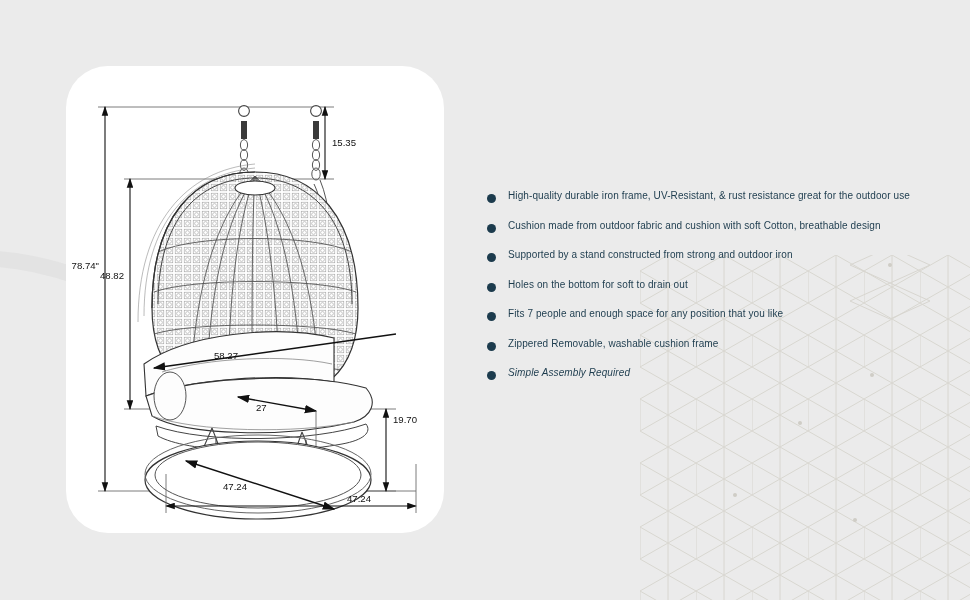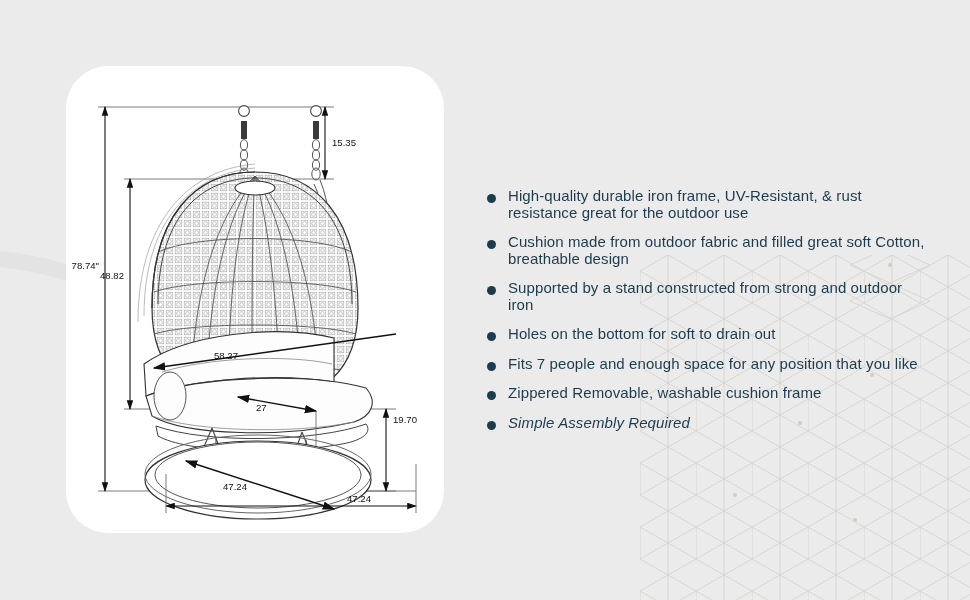--- a/index.html
+++ b/index.html
@@ -29,21 +29,21 @@
   .features{
     position:absolute;left:487px;top:188px;width:440px;
   }
   .feature-row{display:flex;align-items:flex-start;margin-bottom:13px;}
   .feature-row:last-child{margin-bottom:0;font-style:italic;}
   .bullet{
     width:9px;height:9px;border-radius:50%;background:#1c3b4d;
     flex:0 0 auto;margin-top:6px;margin-right:12px;
   }
   .feature-text{
-    color:#1c3b4d;font-size:15px;line-height:16.5px;
+    color:#1c3b4d;font-size:10px;line-height:16.5px;
     letter-spacing:.1px;
   }
 </style>
 </head>
 <body>
 
 <div id="root">
 
   <div class="bg-layer">
     <div class="bg-arc"></div>
@@ -218,21 +218,21 @@
     </svg>
   </div>
 
   <div class="features">
     <div class="feature-row">
       <span class="bullet"></span>
       <span class="feature-text">High-quality durable iron frame, UV-Resistant, &amp; rust resistance great for the outdoor use</span>
     </div>
     <div class="feature-row">
       <span class="bullet"></span>
-      <span class="feature-text">Cushion made from outdoor fabric and filled great soft Cotton, breathable design</span>
+      <span class="feature-text">Cushion made from outdoor fabric and cushion with soft Cotton, breathable design</span>
     </div>
     <div class="feature-row">
       <span class="bullet"></span>
       <span class="feature-text">Supported by a stand constructed from strong and outdoor iron</span>
     </div>
     <div class="feature-row">
       <span class="bullet"></span>
       <span class="feature-text">Holes on the bottom for soft to drain out</span>
     </div>
     <div class="feature-row">

